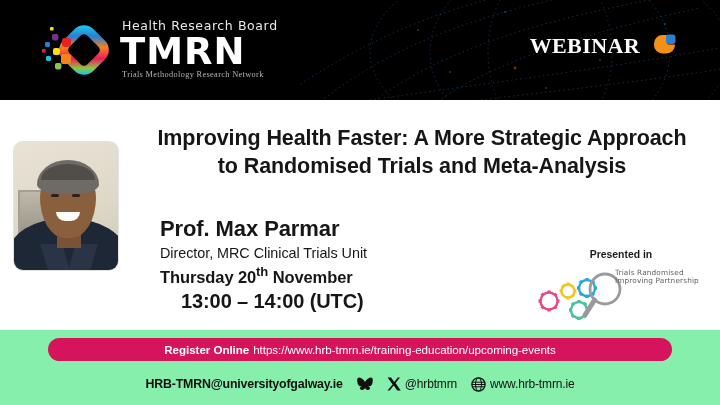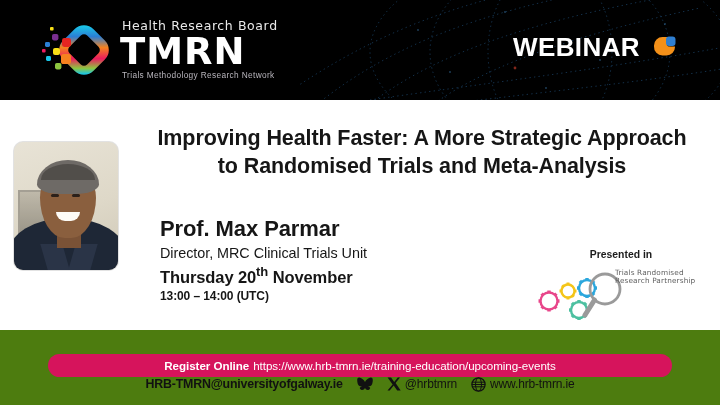--- a/index.html
+++ b/index.html
@@ -2,21 +2,21 @@
 <html><head>
 <meta charset="utf-8">
 <style>
   * { margin:0; padding:0; box-sizing:border-box; }
   html, body {
     width:720px; height:405px;
     background:#ffffff;
     font-family:"Liberation Sans", sans-serif;
     overflow:hidden;
   }
-  .poster { position:relative; width:720px; height:405px; background:#4d7c0f; }
+  .poster { position:relative; width:720px; height:405px; background:#86efac; }
 
   
   .header {
     position:absolute; left:0; top:0; width:720px; height:100px;
     background:#000000; overflow:hidden;
   }
   .header-net { position:absolute; right:0; top:0; width:420px; height:100px; opacity:.85; }
 
   .logo-block { position:absolute; left:40px; top:18px; display:flex; align-items:center; gap:8px; }
   .logo-mark { width:72px; height:64px; position:relative; }
@@ -25,27 +25,27 @@
     font-size:12.5px; letter-spacing:.6px; color:#e9e9e9;
     font-family:"DejaVu Sans", sans-serif; font-weight:400;
     margin-left:2px; line-height:1;
   }
   .tmrn-line {
     font-size:37px; font-weight:700; letter-spacing:1px; line-height:1.02;
     color:#ffffff; font-family:"DejaVu Sans", sans-serif;
   }
   .tmrn-sub {
     font-size:8.3px; letter-spacing:.35px; color:#b9b6bd;
-    font-family:Liberation Sans, sans-serif; line-height:1; margin-top:1px; margin-left:2px;
+    font-family:Liberation Serif, serif; line-height:1; margin-top:1px; margin-left:2px;
   }
 
   .webinar-block { position:absolute; right:42px; top:32px; display:flex; align-items:center; gap:11px; }
   .webinar-word {
-    color:#ffffff; font-size:26px; font-weight:700; letter-spacing:.4px;
-    font-family:Liberation Sans, sans-serif;
+    color:#ffffff; font-size:22px; font-weight:700; letter-spacing:.4px;
+    font-family:Liberation Serif, serif;
   }
   .webinar-icon { width:27px; height:27px; position:relative; }
 
   
   .body-area { position:absolute; left:0; top:100px; width:720px; height:230px; background:#fff; }
 
   .headshot {
     position:absolute; left:14px; top:42px; width:104px; height:128px;
     border-radius:9px; overflow:hidden; background:#ddd;
     box-shadow:0 0 0 1px #e2e2e2;
@@ -85,21 +85,21 @@
     position:absolute; left:148px; top:24px; width:548px;
     text-align:center; font-size:21.5px; font-weight:700; line-height:1.31;
     color:#161616; font-family:"Liberation Sans", sans-serif; letter-spacing:-.1px;
   }
 
   .speaker { position:absolute; left:160px; top:114px; width:360px; color:#161616; }
   .sp-name { font-size:22px; font-weight:700; line-height:1.35; letter-spacing:-.1px; }
   .sp-role { font-size:14.4px; font-weight:400; line-height:1.30; letter-spacing:-.05px; }
   .sp-date { font-size:16.5px; font-weight:700; line-height:1.34; margin-top:1px; letter-spacing:-.1px; }
   .sp-date sup { font-size:13px; vertical-align:super;margin-top:22px; }
-  .sp-time { font-size:12px; font-weight:700; line-height:1.34; letter-spacing:-.1px; }
+  .sp-time { font-size:20px; font-weight:700; line-height:1.34; letter-spacing:-.1px;margin-left:21px; }
 
   .collab { position:absolute; left:528px; top:148px; width:186px; text-align:center; }
   .collab-text {
     font-size:10.4px; font-weight:600; color:#1b1b1b; line-height:1.28;
     font-family:"Liberation Sans", sans-serif;
   }
   .tmrp-logo { position:relative; width:172px; height:58px; margin:6px auto 0; }
   .tmrp-right { position:absolute; left:80px; top:2px; width:92px; text-align:left; }
   .tmrp-top {
     font-size:7.3px; color:#5e5e5e; letter-spacing:.15px; line-height:1;
@@ -109,21 +109,21 @@
     font-size:24px; font-weight:700; color:#1a1a1a; letter-spacing:-.3px; line-height:1.02;
     font-family:"Liberation Sans", sans-serif;
   }
   .tmrp-bot {
     font-size:7.3px; color:#5e5e5e; letter-spacing:.15px; line-height:1;
     font-family:"DejaVu Sans", sans-serif;
   }
 
   
   .register {
-    position:absolute; left:48px; top:354px; width:624px; height:23px;
+    position:absolute; left:48px; top:338px; width:624px; height:23px;
     background:#d6145c; border-radius:12px;
     display:flex; align-items:center; justify-content:center;
     color:#ffffff; font-size:11.6px; letter-spacing:-.05px;
   }
   .register b { font-weight:700; margin-right:4px; }
 
   
   .footer {
     position:absolute; left:0; top:372px; width:720px; height:24px;
     display:flex; align-items:center; justify-content:center; gap:14px;
@@ -292,21 +292,21 @@
               </g>
             </g>
             <g stroke="#9a9a9a" stroke-width="2.8">
               <circle cx="70" cy="22" r="15"></circle>
               <line x1="59.5" y1="33" x2="50" y2="48" stroke-width="5" stroke-linecap="round"></line>
             </g>
           </g>
         </svg>
         <div class="tmrp-right">
           <div class="tmrp-top">Trials Randomised</div>
-          <div class="tmrp-bot">Research Partnership</div>
+          <div class="tmrp-bot">Improving Partnership</div>
         </div>
       </div>
     </div>
   </div>
 
   <div class="register">
     <b>Register Online</b>
       <span>https://www.hrb-tmrn.ie/training-education/upcoming-events</span>
   </div>
 

